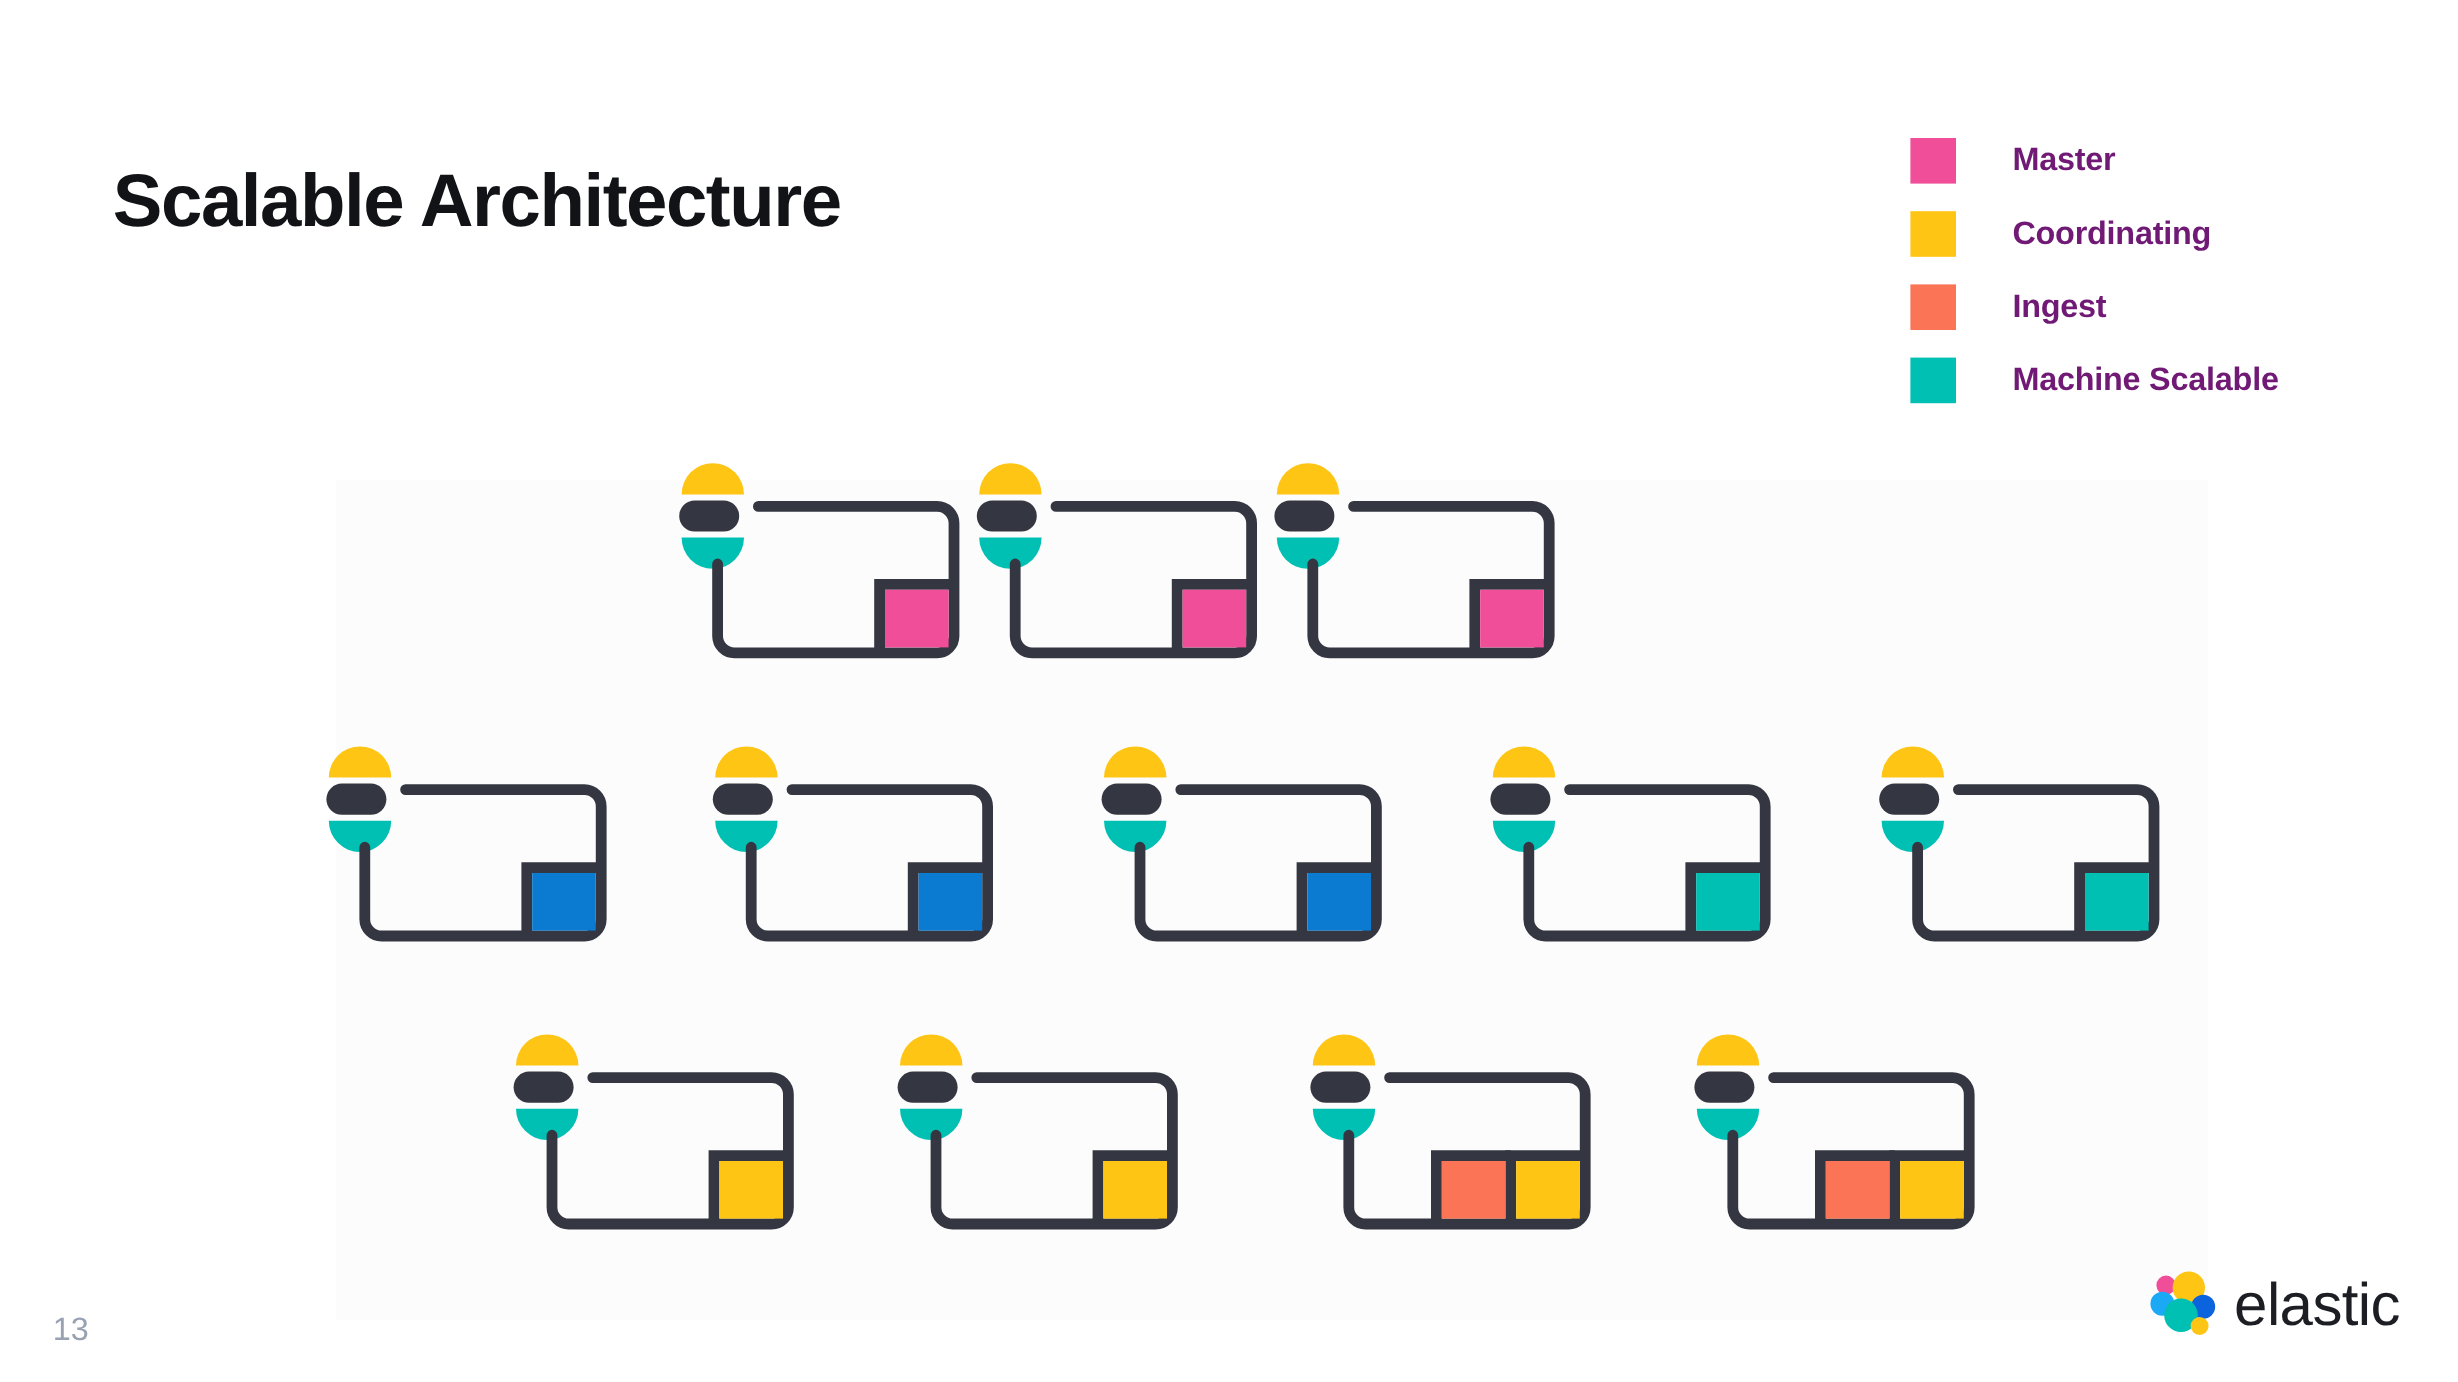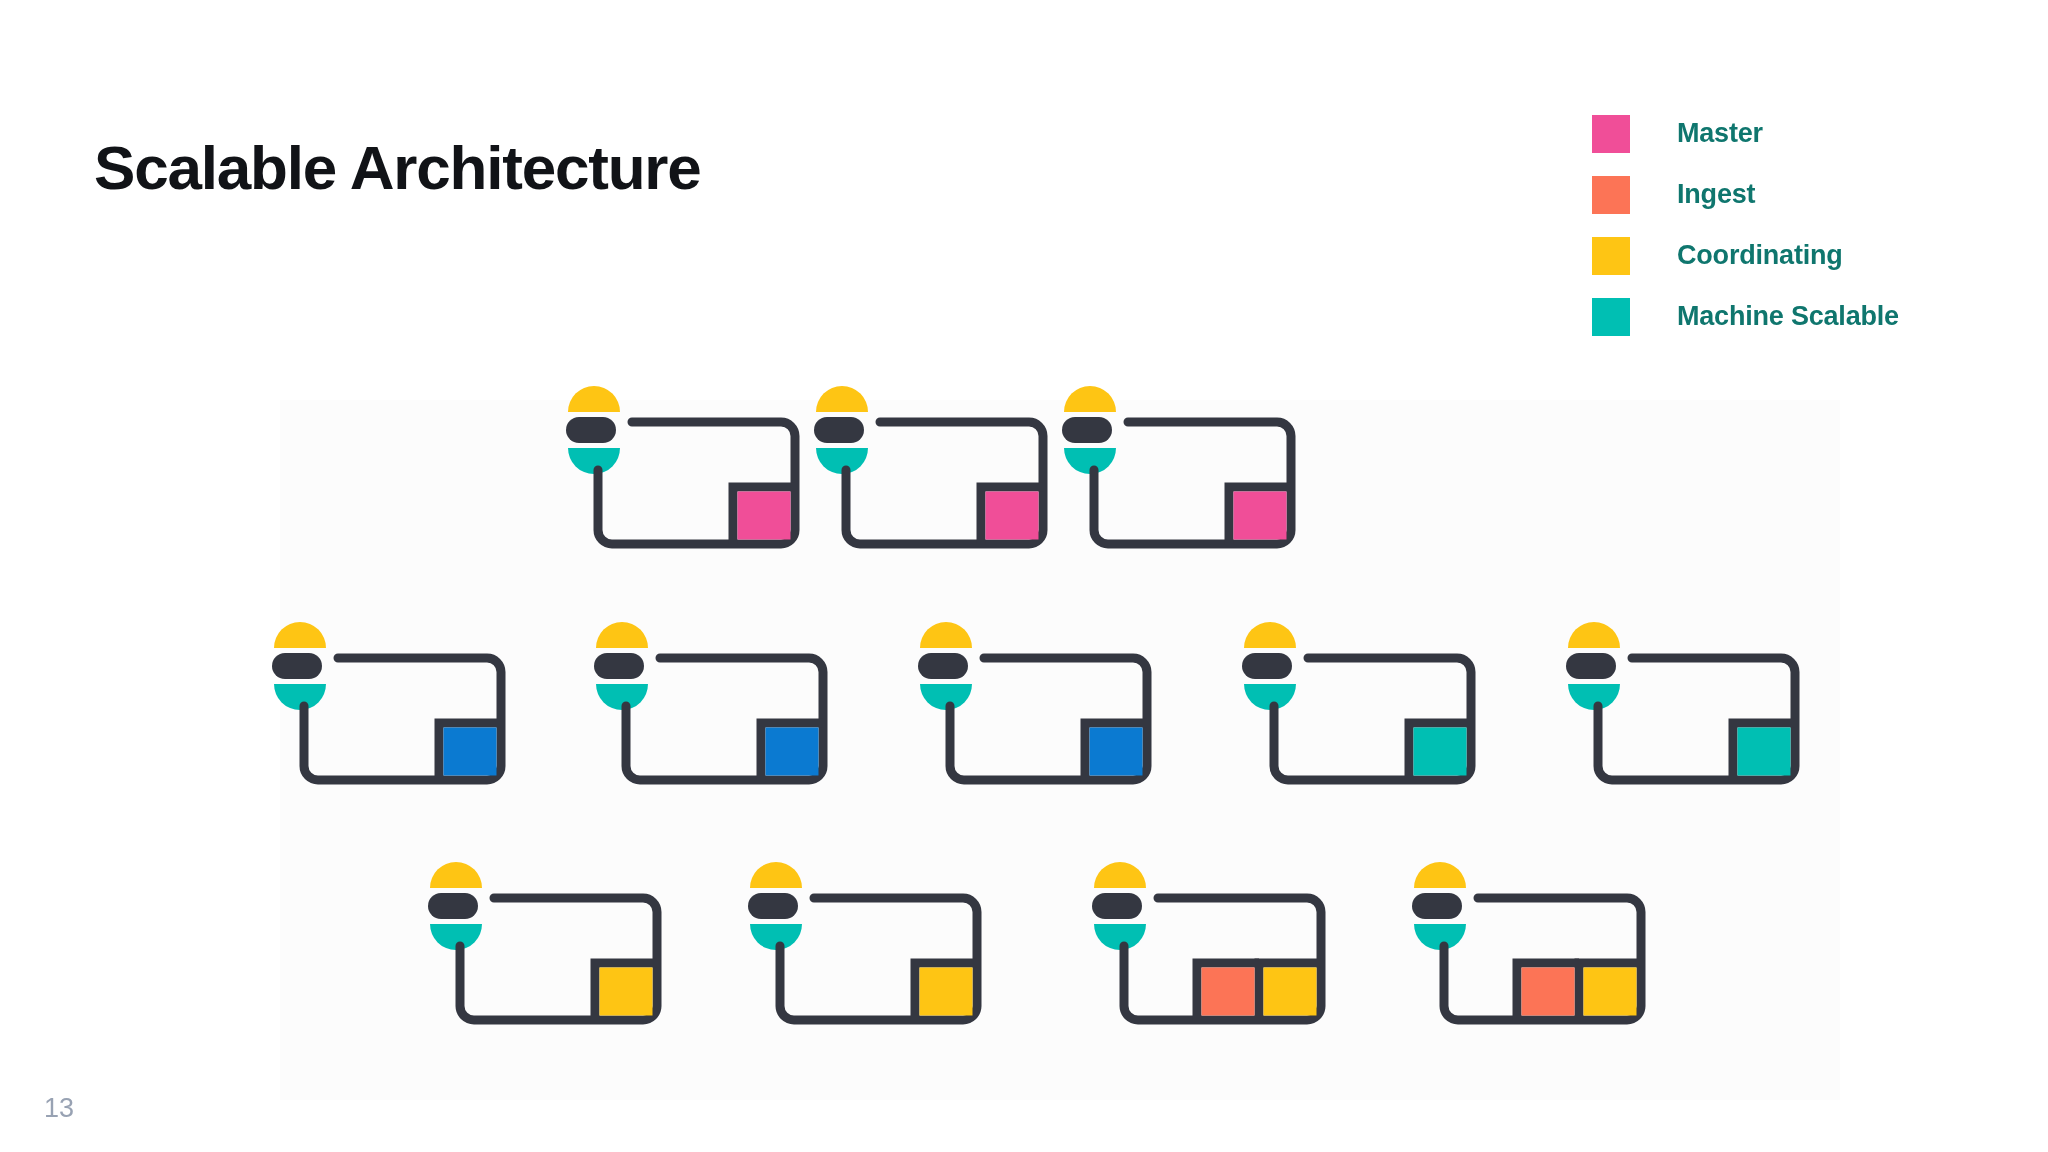--- a/index.html
+++ b/index.html
@@ -55,21 +55,21 @@
   }
   .legend-swatch {
     width: 38px;
     height: 38px;
     flex: 0 0 38px;
   }
   .legend-label {
     margin-left: 47px;
     font-size: 27px;
     font-weight: 700;
-    color: #0f766e;
+    color: #701a75;
     letter-spacing: -0.2px;
     white-space: nowrap;
   }
 
   
   .node {
     position: absolute;
     width: 250px;
     height: 176px;
   }
@@ -109,28 +109,28 @@
   <div class="bg-tint"></div>
 
   <h1 id="slide-title">Scalable Architecture</h1>
 
   <div id="legend">
     <div class="legend-item">
       <span class="legend-swatch" style="background:#F04E98"></span>
       <span class="legend-label">Master</span>
     </div>
     <div class="legend-item">
+      <span class="legend-swatch" style="background:#FEC514"></span>
+      <span class="legend-label">Coordinating</span>
+    </div>
+    <div class="legend-item">
       <span class="legend-swatch" style="background:#FC7456"></span>
       <span class="legend-label">Ingest</span>
     </div>
     <div class="legend-item">
-      <span class="legend-swatch" style="background:#FEC514"></span>
-      <span class="legend-label">Coordinating</span>
-    </div>
-    <div class="legend-item">
       <span class="legend-swatch" style="background:#00BFB3"></span>
       <span class="legend-label">Machine Scalable</span>
     </div>
   </div>
 
   <div id="nodes-layer">
       <div class="node" style="left: 566px; top: 382px;">
         <svg width="250" height="176" viewBox="0 0 250 176">
           <g>
             <path d="M 2 30 A 26 26 0 0 1 54 30 Z" fill="#FEC514"></path>
@@ -275,14 +275,25 @@
           <path d="M 167 162 L 167 105 L 229 105" fill="none" stroke="#343741" stroke-width="9" stroke-linecap="butt"></path>
           <rect x="171.5" y="109.5" width="53" height="48" fill="#FEC514"></rect>
           <path d="M 105 162 L 105 105 L 167 105" fill="none" stroke="#343741" stroke-width="9" stroke-linecap="butt"></path>
           <rect x="109.5" y="109.5" width="53" height="48" fill="#FC7456"></rect>
         </svg>
       </div>
     </div>
 
   <div id="page-number">13</div>
 
+  <div id="brand">
+    <svg width="62" height="58" viewBox="0 0 62 58">
+      <circle cx="17" cy="13" r="8" fill="#F04E98"></circle>
+      <circle cx="36" cy="15" r="13.5" fill="#FEC514"></circle>
+      <circle cx="14" cy="28.5" r="10" fill="#1BA9F5"></circle>
+      <circle cx="48" cy="31" r="10" fill="#0B64DD"></circle>
+      <circle cx="29.5" cy="38" r="14" fill="#00BFB3"></circle>
+      <circle cx="45" cy="47" r="7.5" fill="#FEC514"></circle>
+    </svg>
+    <span id="brand-wordmark">elastic</span>
+  </div>
 
 </div>
 
 </body></html>

